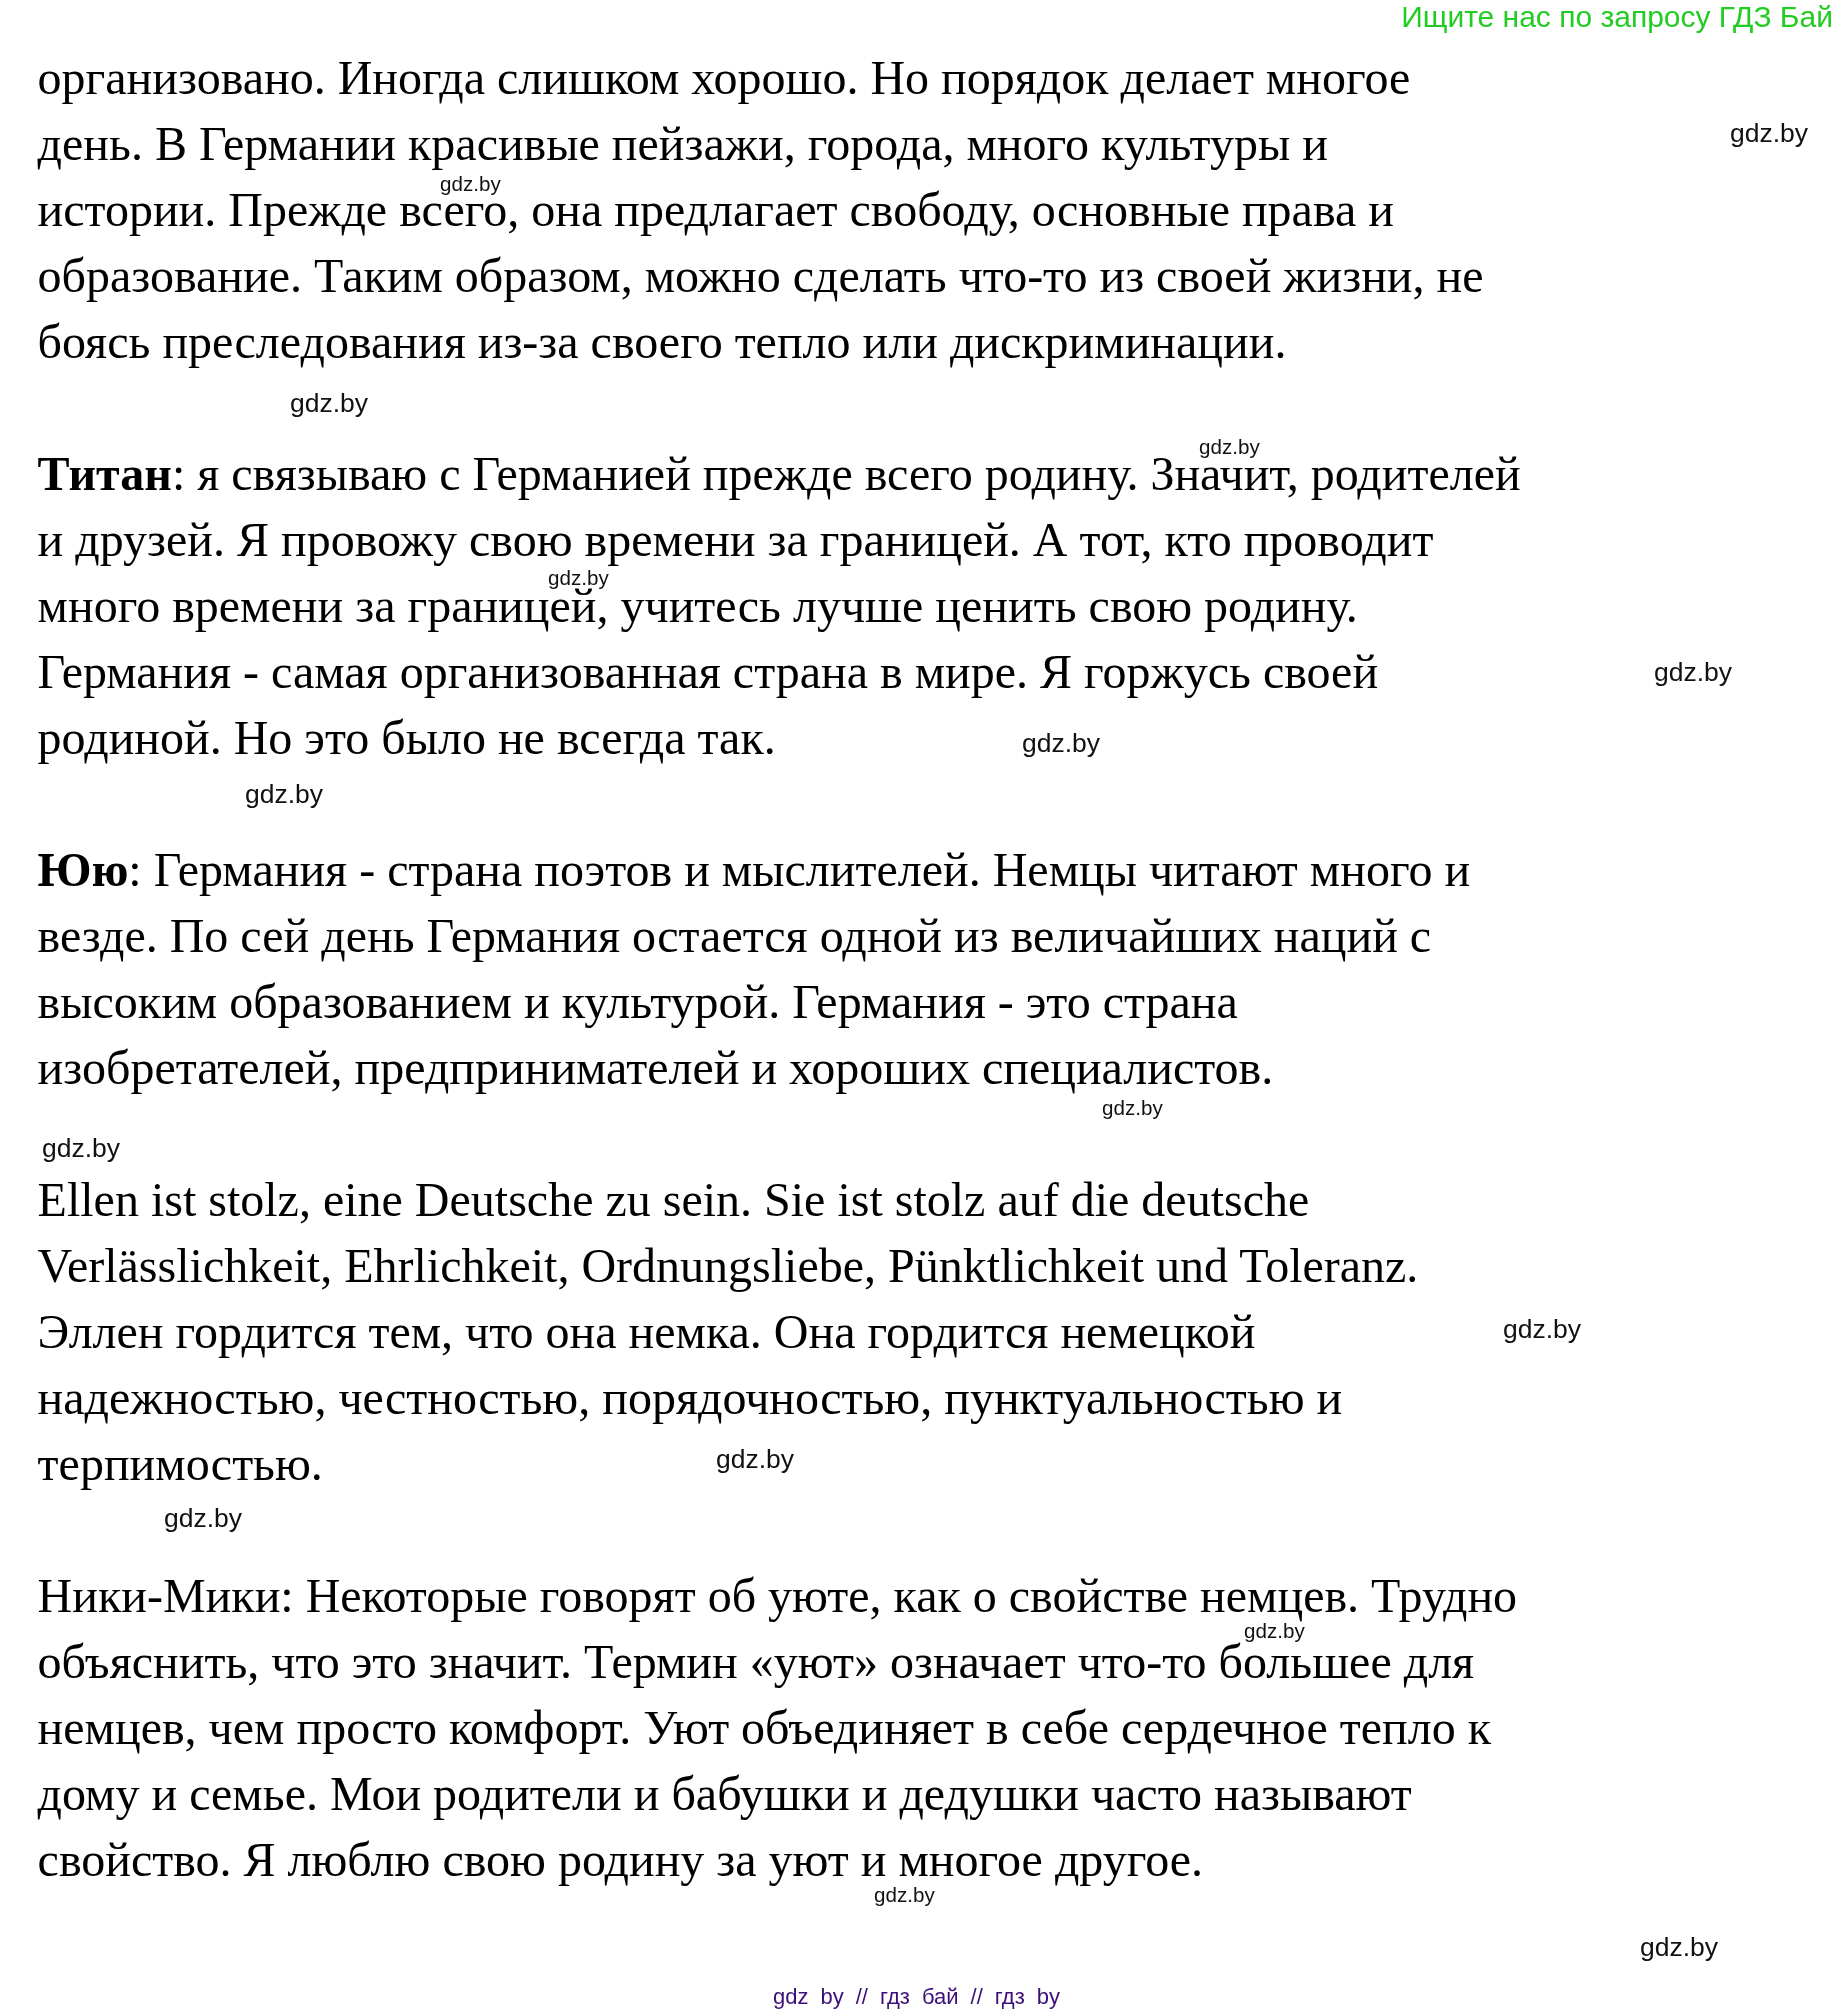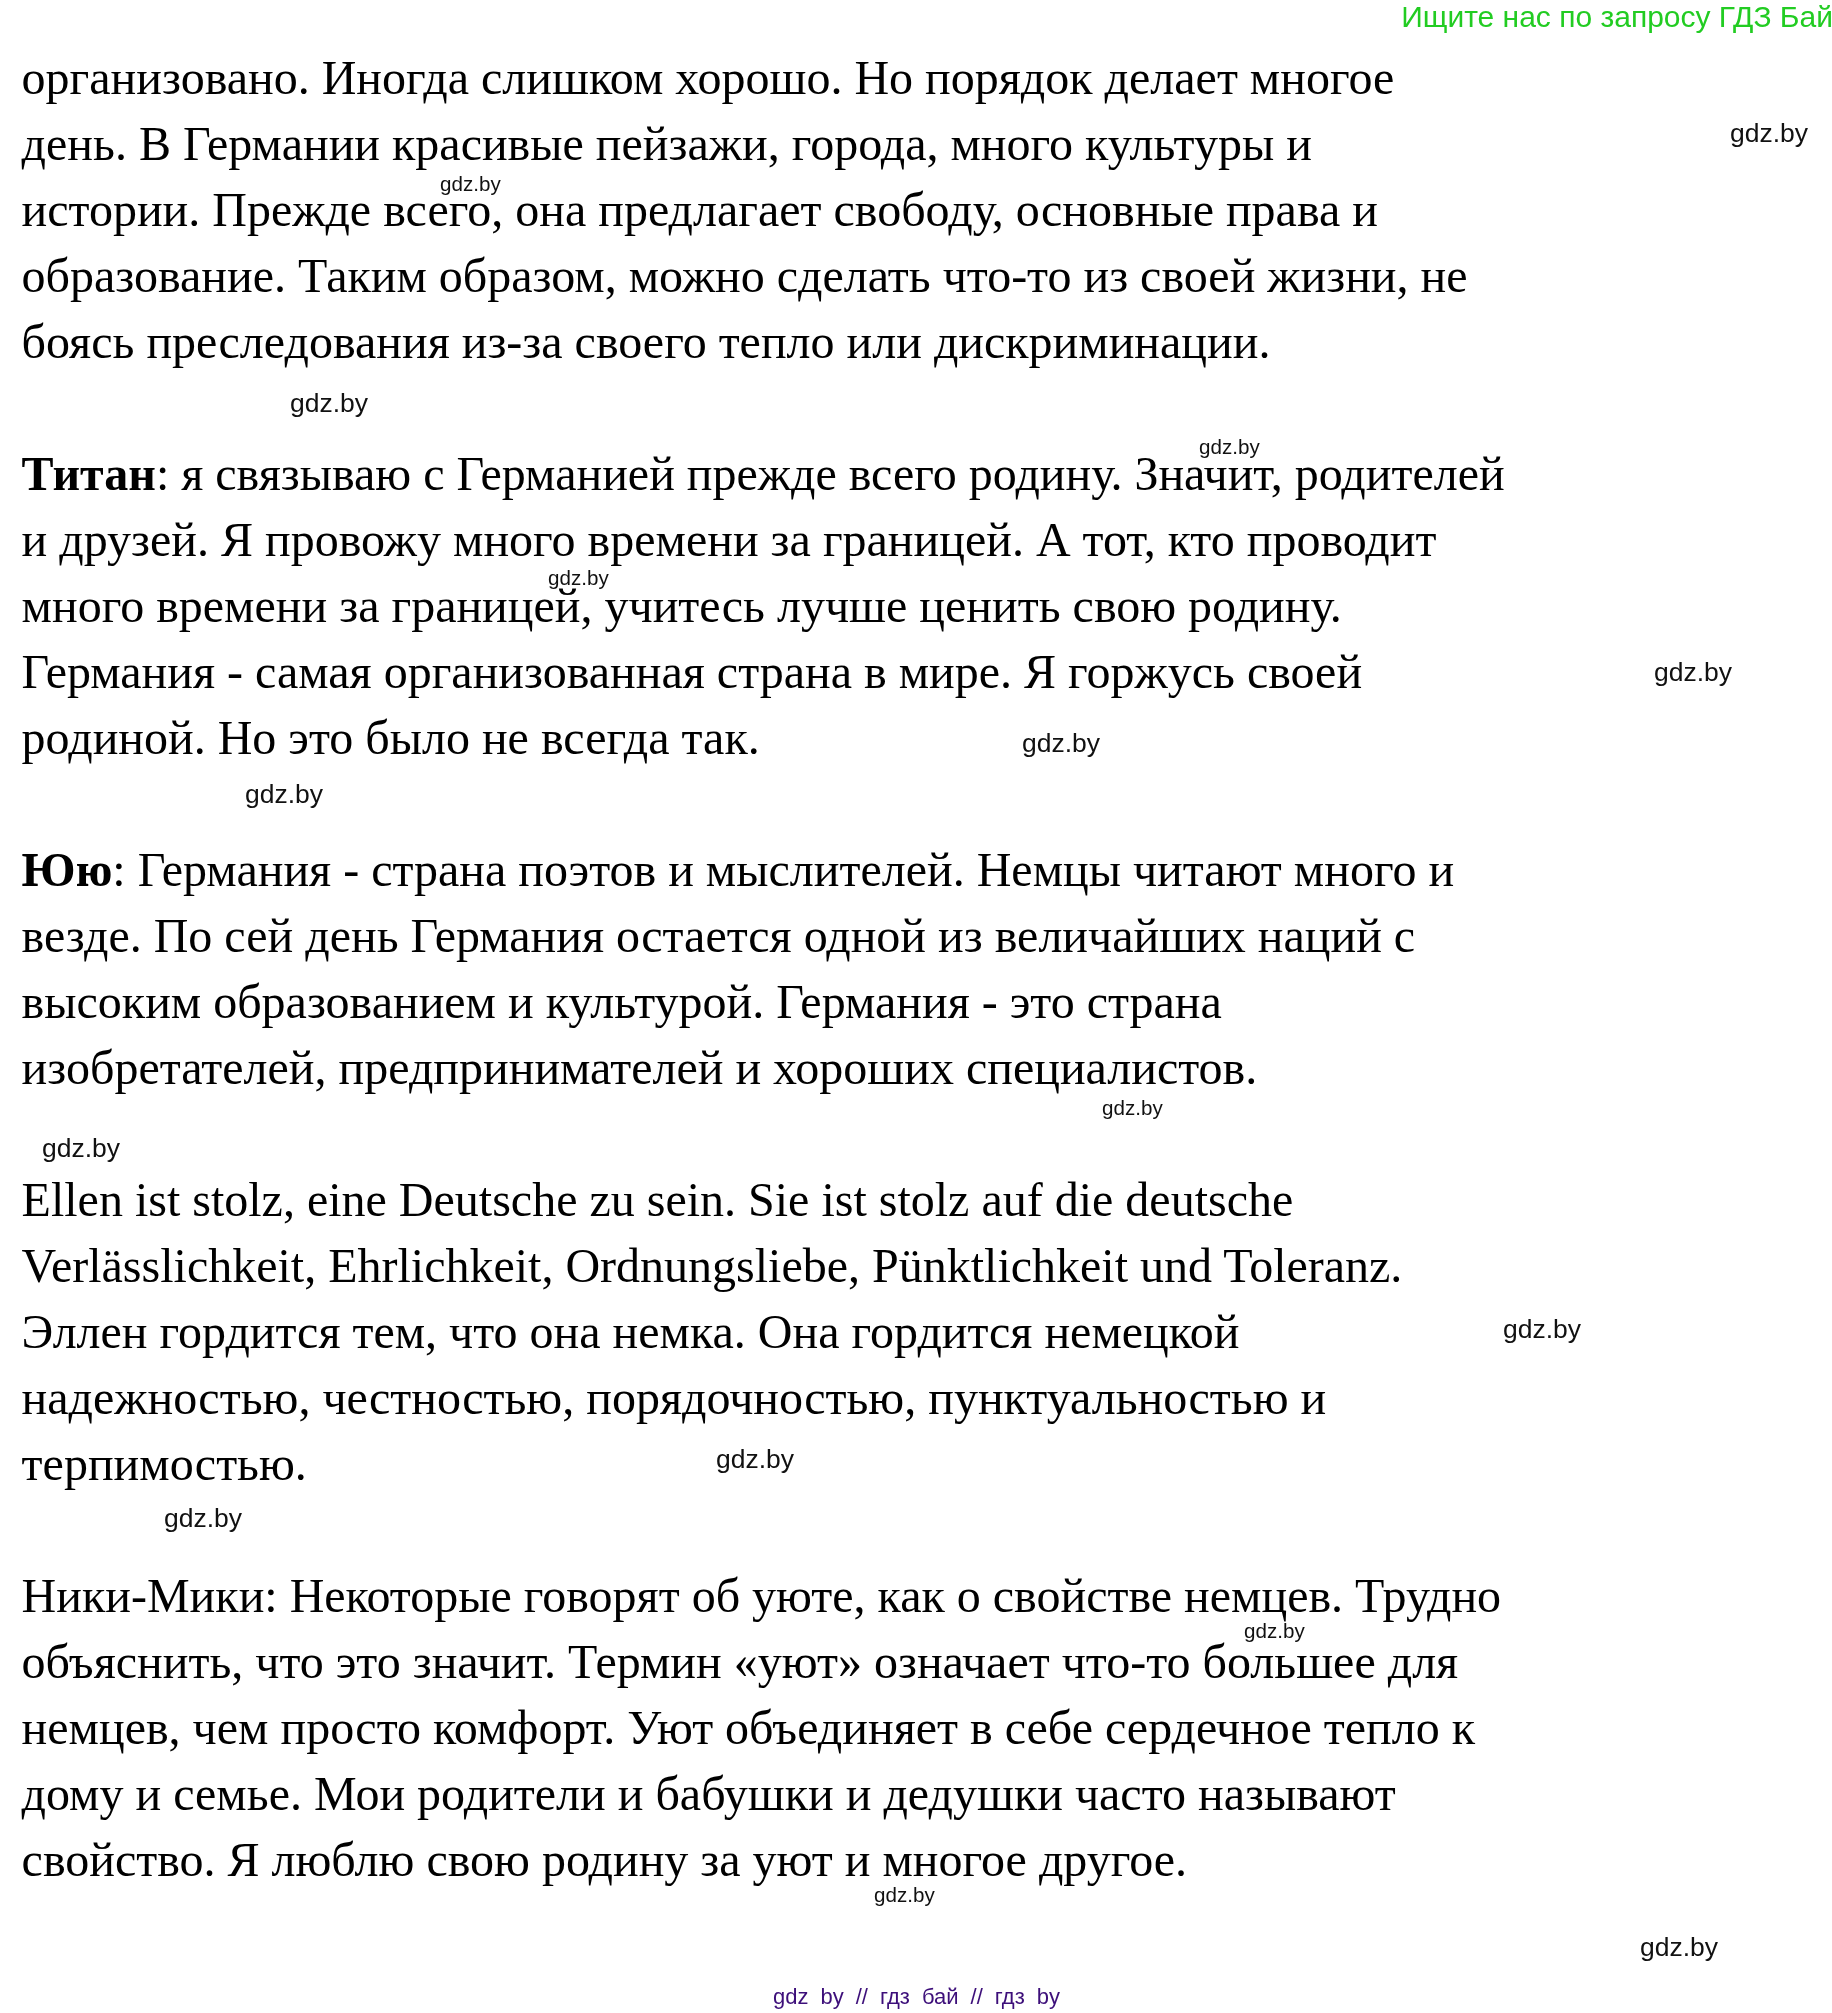--- a/index.html
+++ b/index.html
@@ -7,21 +7,21 @@
   .header {
     position: absolute; left: 0; top: 0; width: 1833px; text-align: right;
     font-family: "Liberation Sans", sans-serif; font-size: 30px; line-height: 33px;
     color: #22cc22; padding-left: 64px; box-sizing: border-box;
   }
   .doc {
     position: absolute; left: 21.6px; top: 45px; width: 1803px;
     font-family: "Liberation Serif", serif; font-size: 48px; line-height: 66px;
     color: #000000;
   }
-  .para { margin: 0 0 66px 0; }
+  .para { margin: 0 0 66px 16px; }
   .line { display: block; white-space: nowrap; height: 66px; }
   .speaker { font-weight: bold; }
   .wm {
     position: absolute; font-family: "Liberation Sans", sans-serif; color: #111111;
     line-height: 1; white-space: nowrap;
   }
   .wm.big { font-size: 26.5px; }
   .wm.small { font-size: 20.6px; }
   .footer {
     position: absolute; left: 0; top: 1980px; width: 1833px; text-align: center;
@@ -39,21 +39,21 @@
   <div class="para">
     <span class="line">организовано. Иногда слишком хорошо. Но порядок делает многое</span>
     <span class="line">день. В Германии красивые пейзажи, города, много культуры и</span>
     <span class="line">истории. Прежде всего, она предлагает свободу, основные права и</span>
     <span class="line">образование. Таким образом, можно сделать что-то из своей жизни, не</span>
     <span class="line">боясь преследования из-за своего тепло или дискриминации.</span>
   </div>
 
   <div class="para">
     <span class="line"><span class="speaker">Титан</span><span>: я связываю с Германией прежде всего родину. Значит, родителей</span></span>
-    <span class="line">и друзей. Я провожу много времени за границей. А тот, кто проводит</span>
+    <span class="line">и друзей. Я провожу свою времени за границей. А тот, кто проводит</span>
     <span class="line">много времени за границей, учитесь лучше ценить свою родину.</span>
     <span class="line">Германия - самая организованная страна в мире. Я горжусь своей</span>
     <span class="line">родиной. Но это было не всегда так.</span>
   </div>
 
   <div class="para">
     <span class="line"><span class="speaker">Юю</span><span>: Германия - страна поэтов и мыслителей. Немцы читают много и</span></span>
     <span class="line">везде. По сей день Германия остается одной из величайших наций с</span>
     <span class="line">высоким образованием и культурой. Германия - это страна</span>
     <span class="line">изобретателей, предпринимателей и хороших специалистов.</span>

